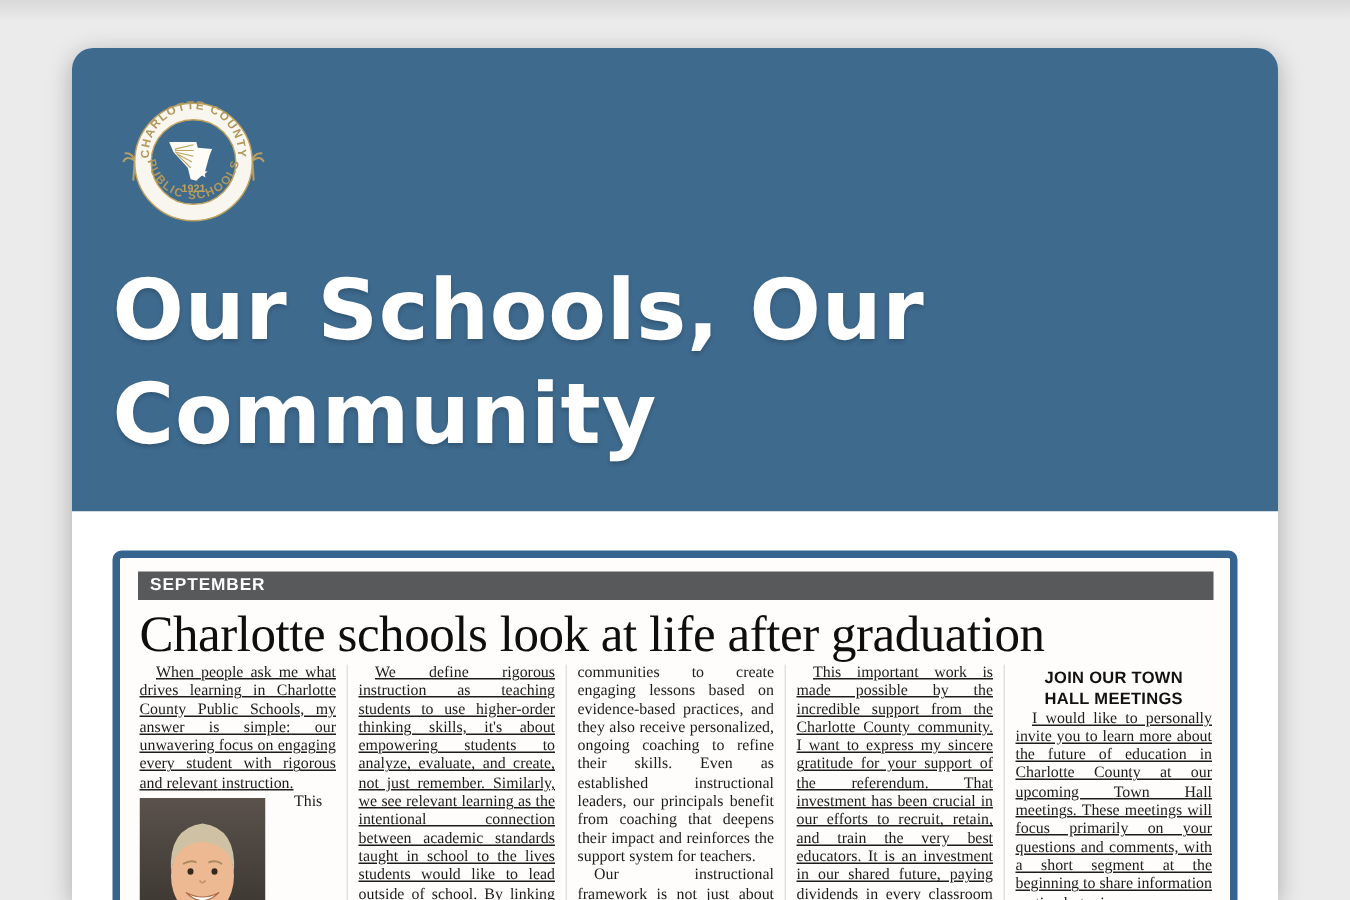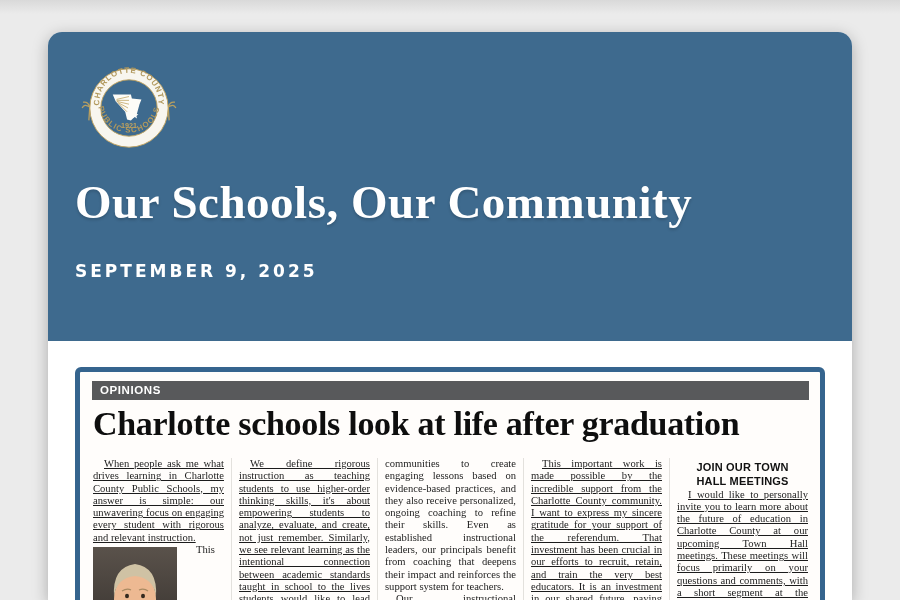--- a/index.html
+++ b/index.html
@@ -14,44 +14,43 @@
     background:#ffffff; border-radius:14px 14px 0 0;
     box-shadow:0 4px 16px rgba(0,0,0,.28);
     overflow:hidden;
   }
   
   .hero {
     background:#3e6a8e; height:309px; padding:33px 27px 0 27px;
   }
   .seal { width:96px; height:86px; margin-left:6px; display:block; }
   .hero-title {
-    color:#ffffff; font-weight:700; font-size:47px; line-height:1.24;
+    color:#ffffff; font-weight:700; font-size:56px; line-height:1.24;
     letter-spacing:.5px; margin-top:22px; max-width:620px;
     text-shadow:0 2px 3px rgba(0,0,0,.18);
-    font-family:Liberation Serif, serif;
   }
   .hero-date {
     color:#ffffff; font-weight:700; font-size:17px; letter-spacing:3px;
     margin-top:30px;
   }
   
   .content { background:#fff; padding:26px 27px 0 27px; }
   .clip {
     border:5px solid #35648e; border-radius:6px; background:#fffdfb;
     padding:9px 11px 20px 12px; min-height:320px;
   }
   .opinions-bar {
     background:#58595b; color:#fff; display:block;
     font-family:"Liberation Sans",sans-serif; font-weight:700;
     font-size:11.5px; letter-spacing:.6px; padding:3px 8px 4px 8px;
   }
   .headline {
-    font-family:"Liberation Serif","DejaVu Serif",serif; font-weight:700;
+    font-family:"Liberation Serif","DejaVu Serif",serif; font-weight:400;
     color:#0e0e0e; font-size:34px; letter-spacing:-.3px;
-    margin:5px 0 15px 1px; white-space:nowrap;
+    margin:5px 0 0 1px; white-space:nowrap;
   }
   .columns { display:flex; align-items:stretch; }
   .col { flex:1 1 0; padding:0 7px; min-width:0; }
   .col:first-child { padding-left:1px; }
   .col:last-child { padding-right:1px; }
   .col + .col { border-left:1px solid #e3e1dd; }
   .col p {
     font-family:"Liberation Serif","DejaVu Serif",serif;
     font-size:10.6px; line-height:12.3px; color:#1c1c1c;
     text-align:justify; hyphens:auto; -webkit-hyphens:auto;
@@ -107,21 +106,21 @@
       <text x="50" y="66" text-anchor="middle" font-family="Liberation Sans, sans-serif" font-size="7.5" font-weight="bold" fill="#bfa25e">1921</text>
     </svg>
 
     <h1 class="hero-title">Our Schools, Our Community</h1>
     <div class="hero-date">SEPTEMBER 9, 2025</div>
   </div>
 
   <div class="content">
     <div class="clip">
 
-      <span class="opinions-bar">OPINIONS</span>
+      <span class="opinions-bar">SEPTEMBER</span>
 
       <h2 class="headline">Charlotte schools look at life after graduation</h2>
 
       <div class="columns">
 
         <div class="col">
           <p class="indent">
             <span>When people ask me what drives learning in Charlotte County Public Schools, my answer is simple: our unwavering focus on engaging every student with rigorous and relevant</span>
             <svg class="portrait" viewBox="0 0 84 118" aria-hidden="true">
               <defs>

